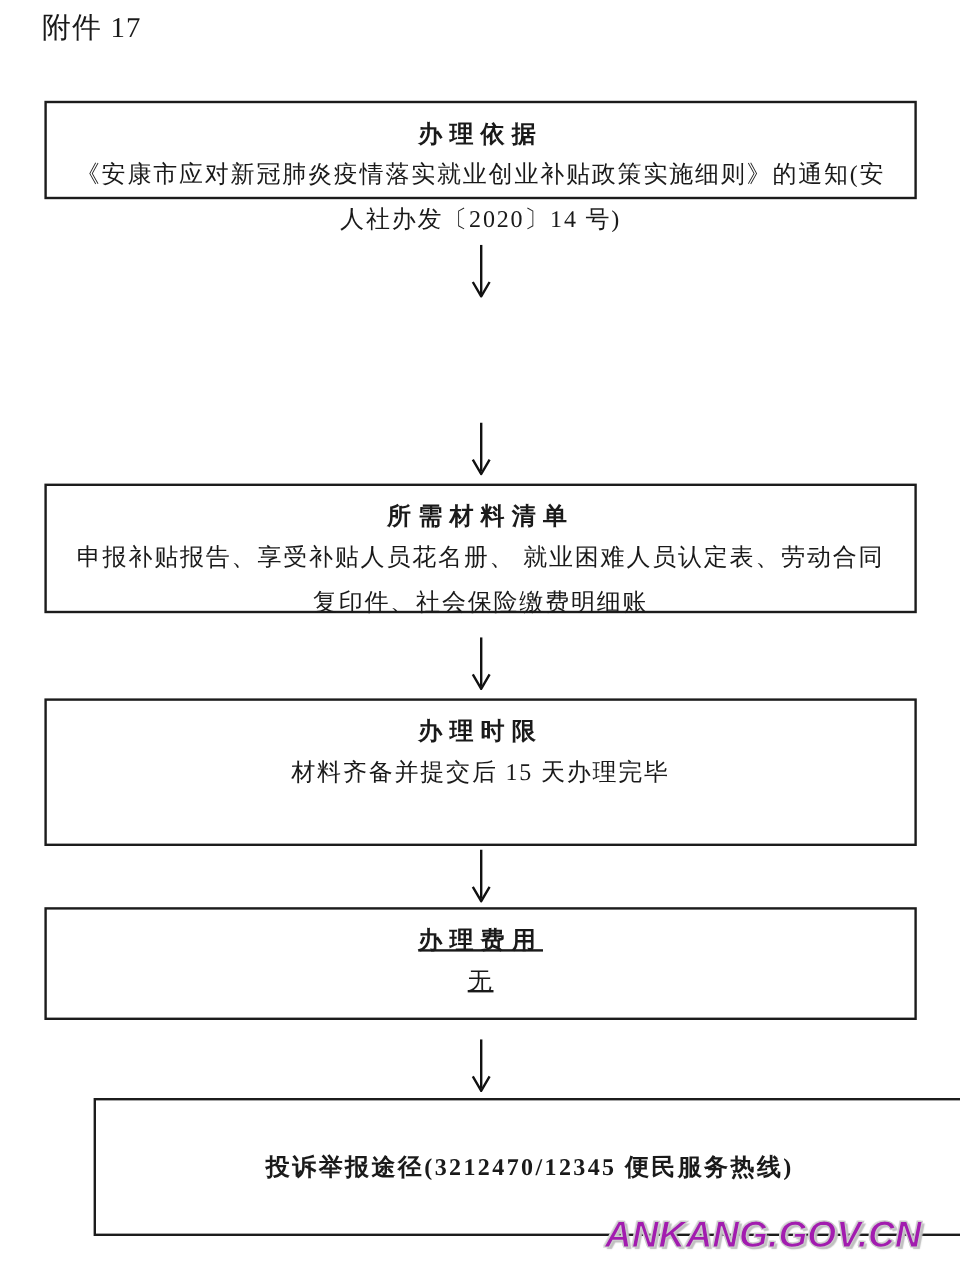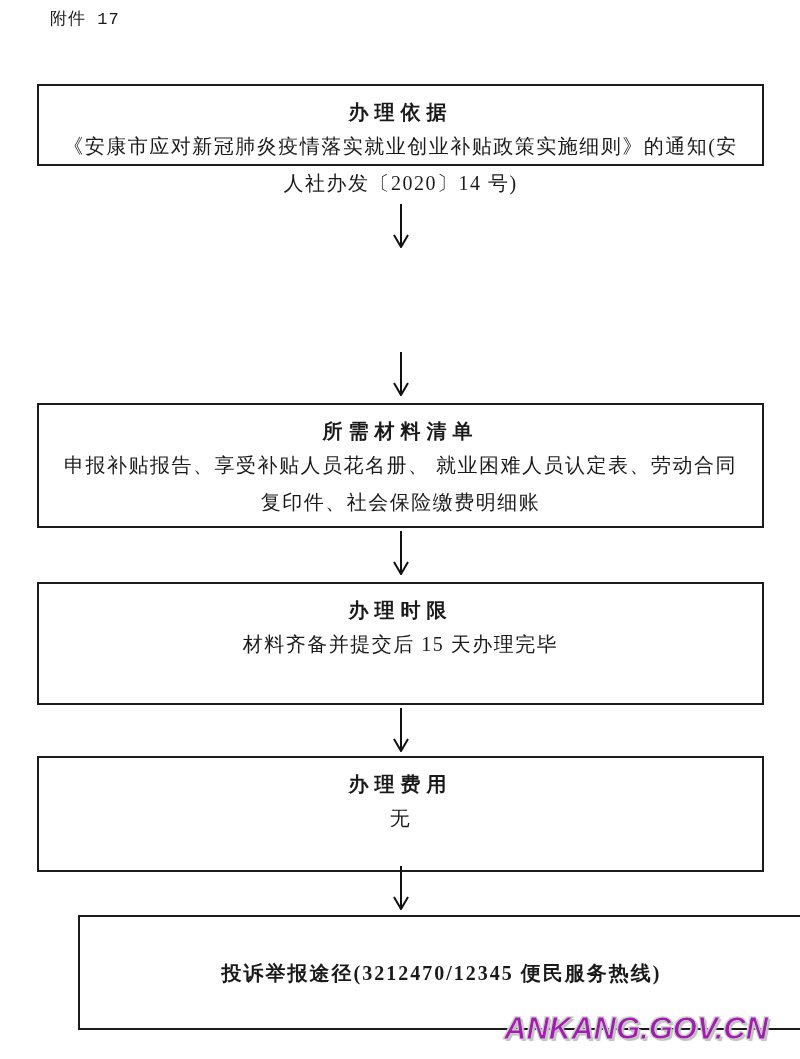--- a/index.html
+++ b/index.html
@@ -7,41 +7,41 @@
   body {
     width: 800px; height: 1059px;
     font-family: "Liberation Serif", "DejaVu Serif", serif;
     color: #1a1a1a;
     position: relative;
     overflow: hidden;
   }
   .page { position: absolute; inset: 0; background: #ffffff; }
 
   .attachment {
-    position: absolute; left: 50px; top: 7px;
-    font-size: 17px; letter-spacing: 1px; font-family: Liberation Mono, monospace;
+    position: absolute; left: 35px; top: 7px;
+    font-size: 24px; letter-spacing: 1px;
   }
 
   .title {
     position: absolute; left: 0; top: 40px; width: 100%;
     text-align: center;
     font-size: 24px; font-weight: bold; letter-spacing: 1.5px;
   }
 
   .box {
     position: absolute; left: 37px; width: 727px;
     border: 2px solid #1c1c1c;
     background: #ffffff;
     text-align: center;
   }
   .b1 { top: 84px;  height: 82px; }
   .b2 { top: 250px; height: 99px;  }
-  .b3 { top: 403px; height: 125px; }
+  .b3 { top: 403px; height: 108px; }
   .b4 { top: 582px; height: 123px; }
-  .b5 { top: 756px; height: 116px; }
+  .b5 { top: 756px; height: 94px; text-decoration: underline; }
   .b6 { top: 915px; height: 115px; display: flex; align-items: center; justify-content: center; margin-left: 41px; }
 
   .box-heading {
     margin-top: 11px;
     font-size: 20px; font-weight: bold; letter-spacing: 6px;
     line-height: 30px;
   }
   .box-body {
     font-size: 20px; letter-spacing: 1.5px; line-height: 37px;
     padding: 0 23px; margin-top: 1px;

